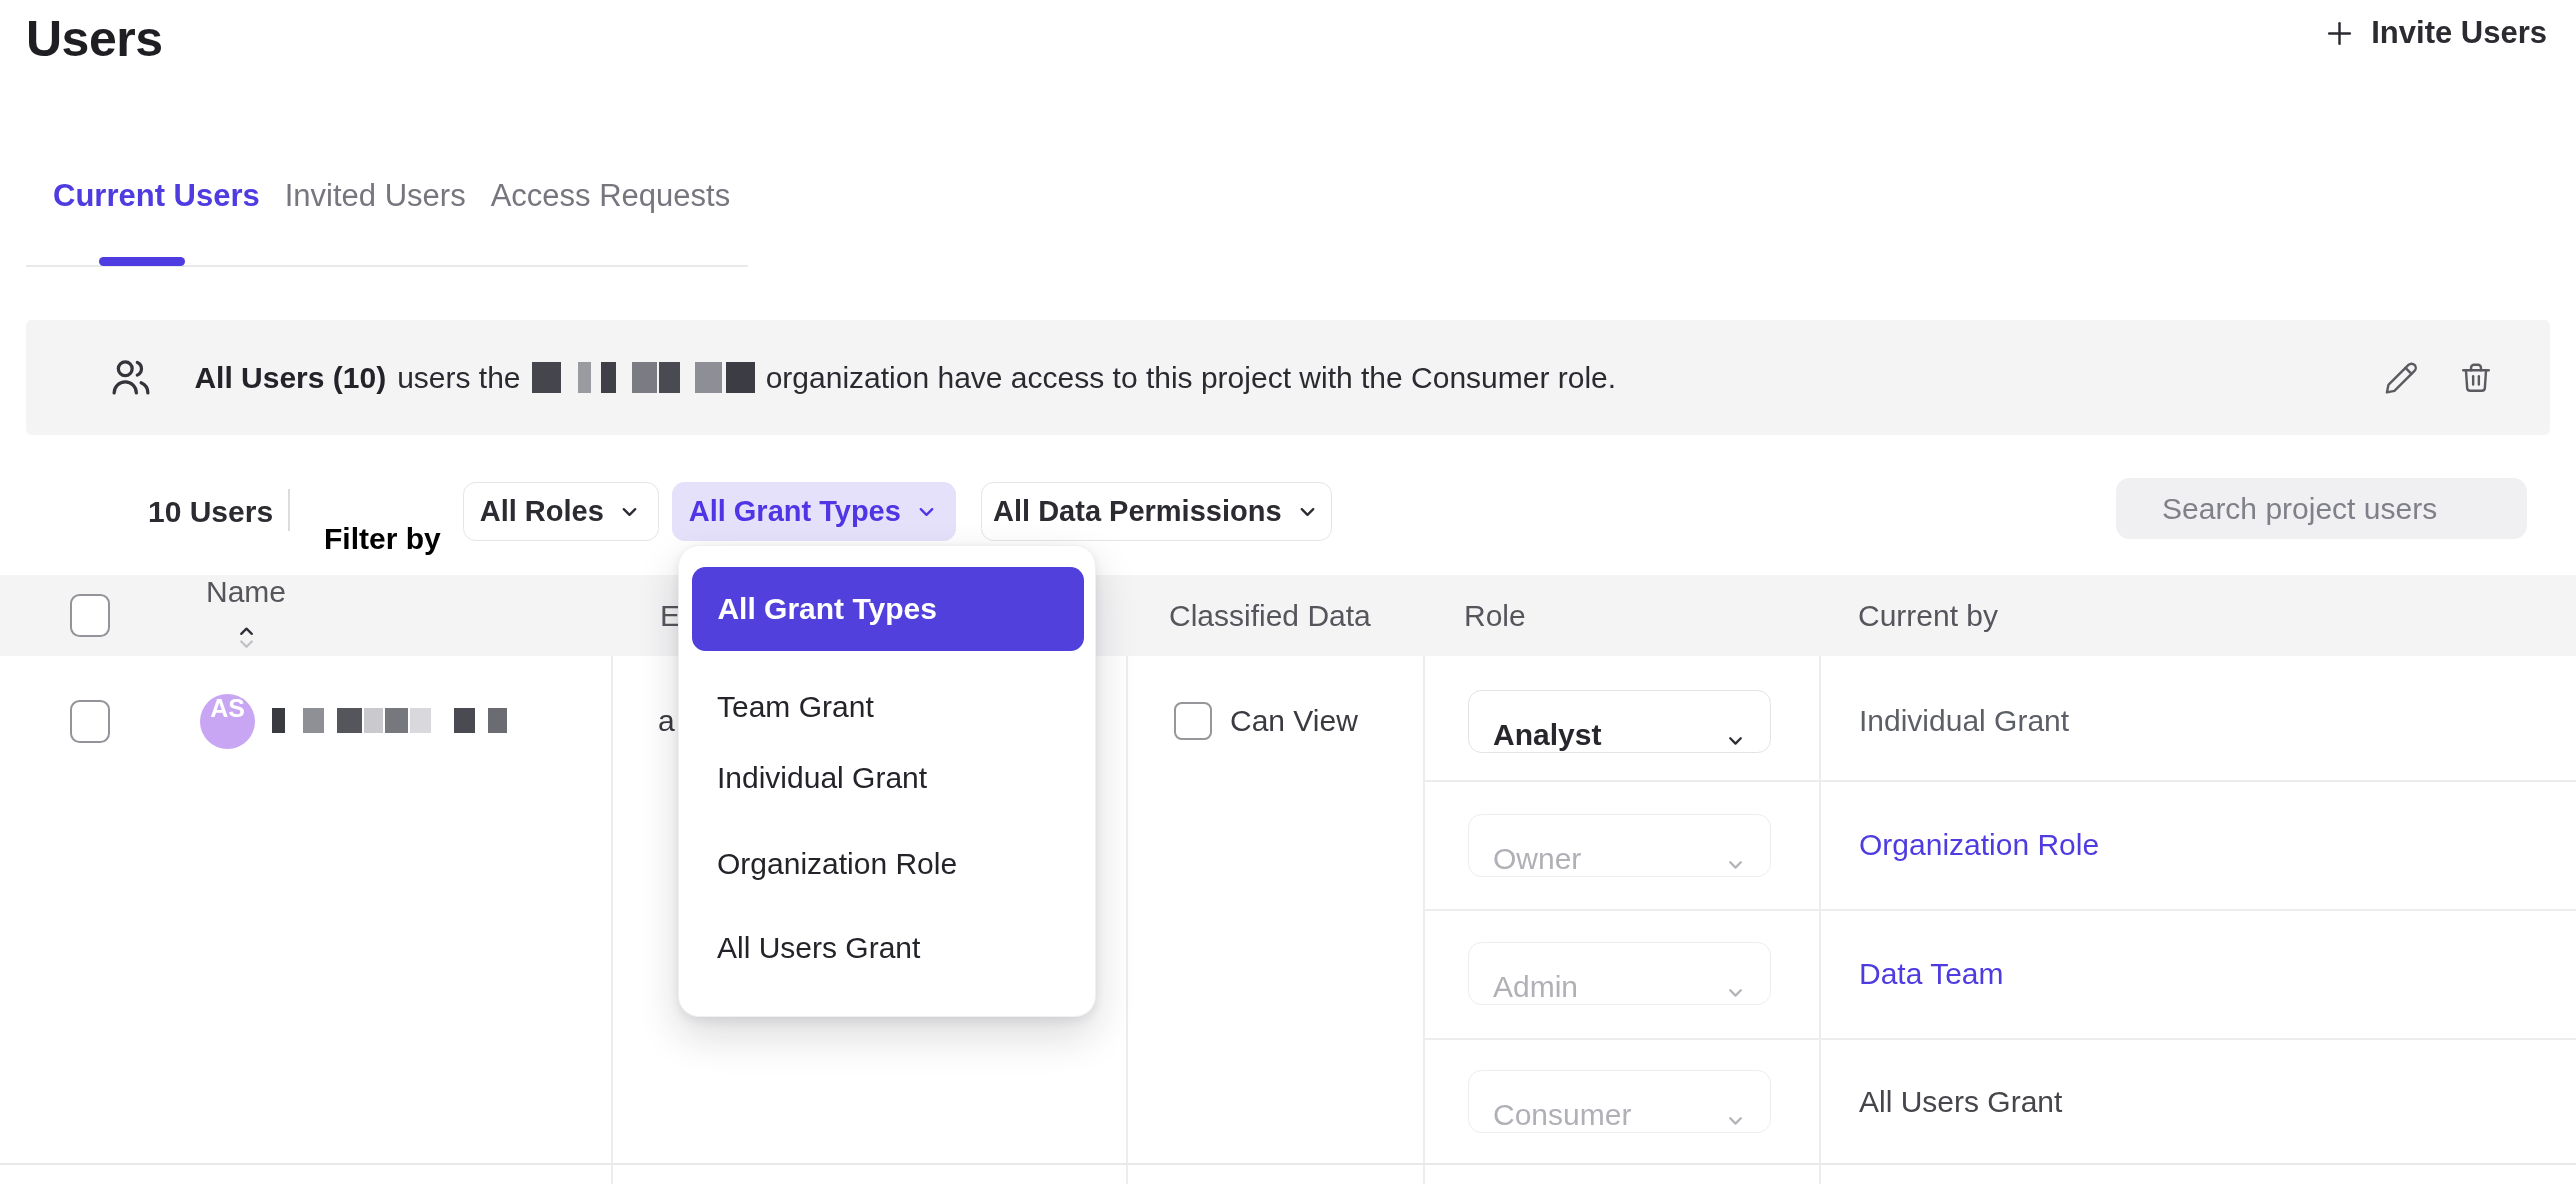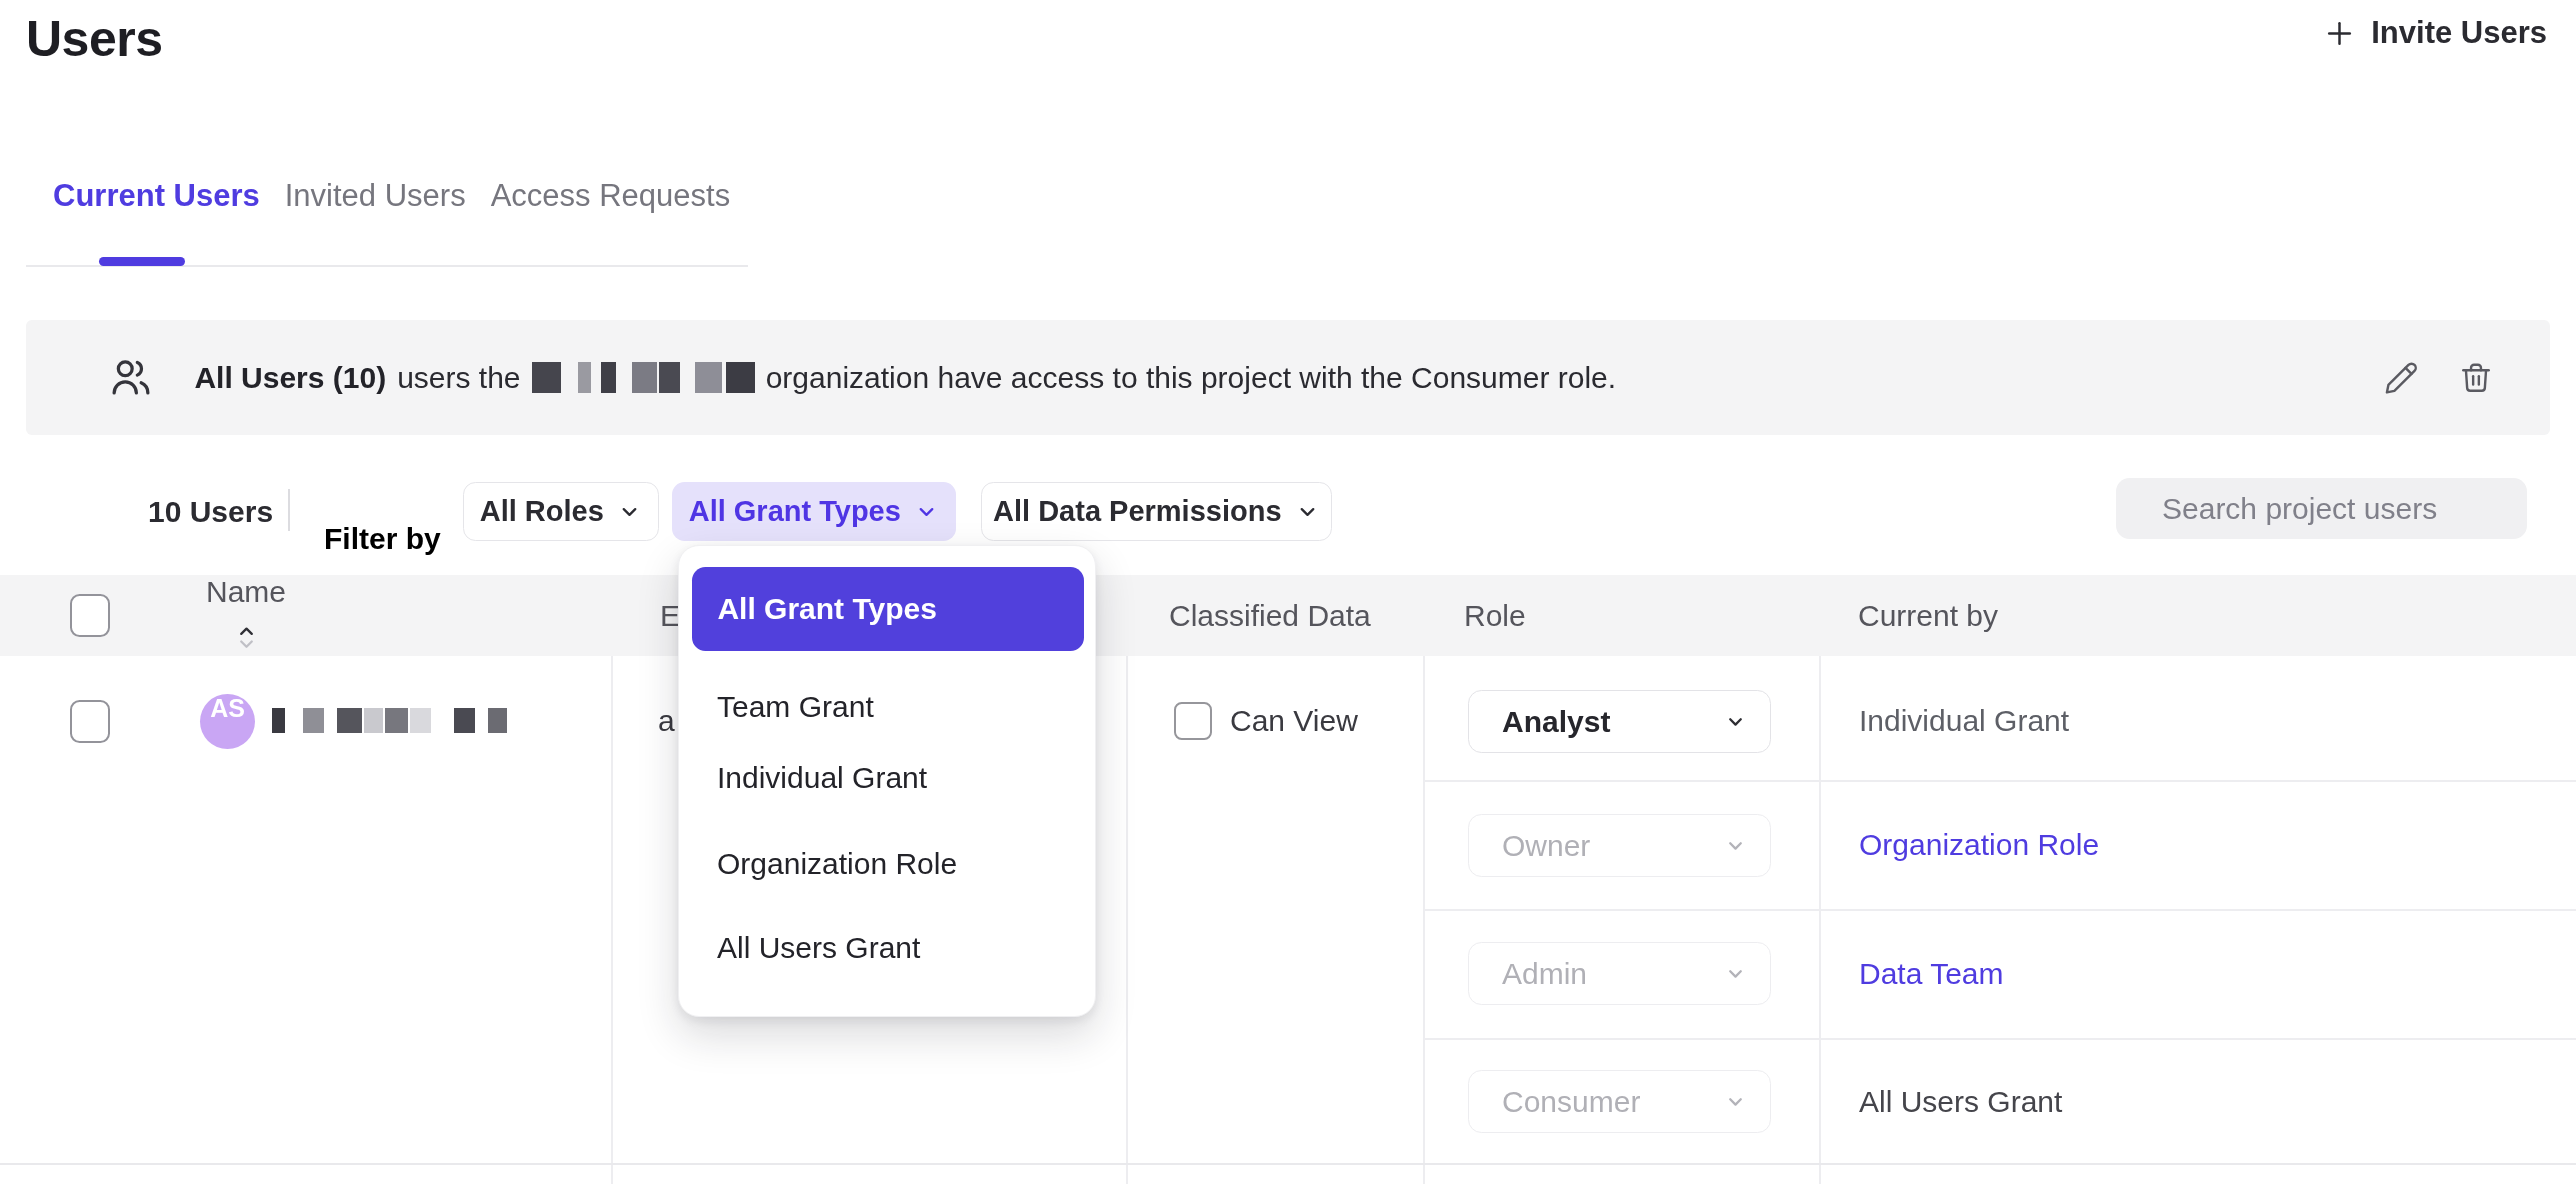--- a/index.html
+++ b/index.html
@@ -80,21 +80,21 @@
 
   .avatar { left:200px; top:694px; width:55px; height:55px; border-radius:50%; background:#c9a6f4;
             display:flex; align-items:flex-start; justify-content:center; color:#fff; font-size:25px; font-weight:600; }
   .cell-text { font-size:30px; color:#3a3a40; }
   .muted { color:#5d5f66; }
   .dark { color:#45454b; }
   .link { color:#4f3ce0; text-decoration:none; cursor:pointer; font-size:30px; }
 
   .role-select { position:absolute; left:1468px; width:303px; height:63px; background:#fff;
                  border:1.9px solid #e3e3e7; border-radius:13.4px; cursor:pointer; font-family:inherit;
-                 display:flex; align-items:center; justify-content:space-between; padding:0 23px 0 33px;
+                 display:flex; align-items:flex-end; justify-content:space-between; padding:0 23px 0 24px;
                  font-size:30px; font-weight:600; color:#26262c; }
   .role-select.disabled { border-color:#ededf0; color:#b0b0b6; font-weight:500; cursor:default; }
 
   
   .menu { left:678px; top:545px; width:418px; height:472px; background:#fff; border:1px solid #f0f0f2;
           border-radius:21px; box-shadow:0 17.3px 42px rgba(25,25,40,.16), 0 3.8px 9.6px rgba(25,25,40,.08); z-index:20; }
   .menu-selected { position:absolute; left:13.4px; top:21px; width:392px; height:84px; background:#5140dc;
                    border:none; border-radius:13.4px; cursor:pointer; font-family:inherit; text-align:left;
                    padding-left:25px; font-size:30px; font-weight:600; color:#fff; }
   .menu-item { position:absolute; left:0; width:100%; height:58px; background:none; border:none; cursor:pointer;

